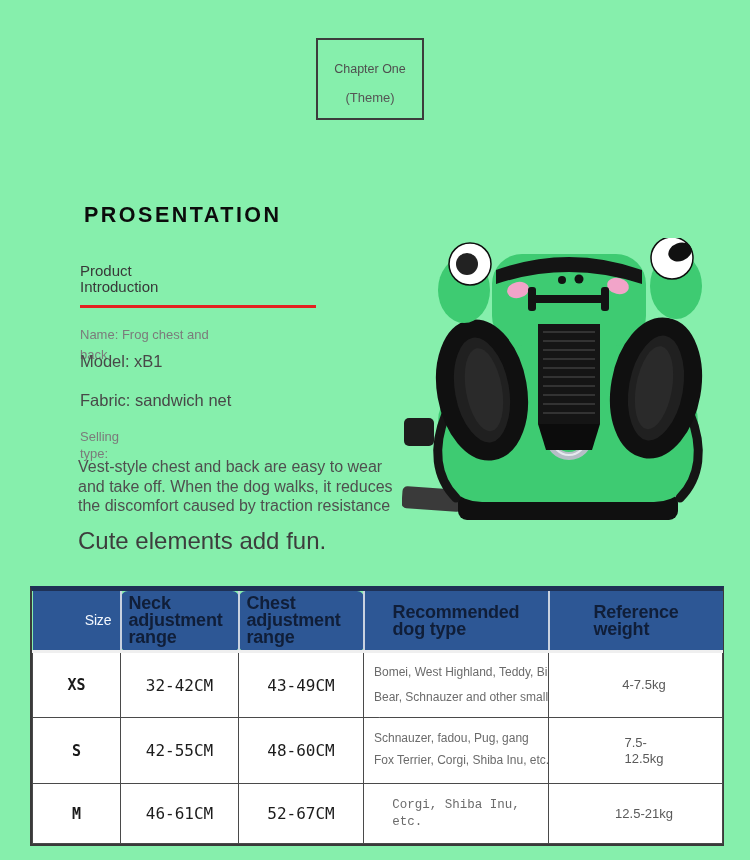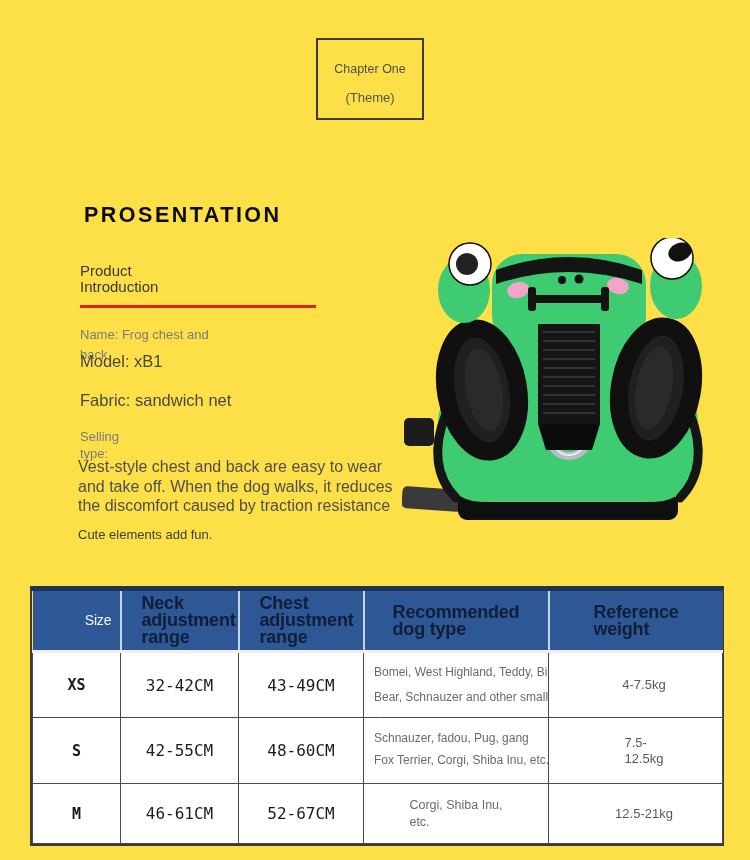--- a/index.html
+++ b/index.html
@@ -1,17 +1,17 @@
 <!DOCTYPE html>
 <html><head>
 <meta charset="utf-8">
 <style>
   html,body { margin:0; padding:0; background:#ffffff; }
   body { font-family: "Liberation Sans", sans-serif; }
-  .page { position:relative; width:750px; height:860px; background:#fde047; overflow:hidden; }
+  .page { position:relative; width:750px; height:860px; background:#86efac; overflow:hidden; }
   .preline { white-space: pre-line; }
 
   
   .chapter-box {
     position:absolute; left:316px; top:38px; width:104px; height:78px;
     border:2px solid #3c3c3c; text-align:center; color:#4f4f4f;
   }
   .chapter-line1 { margin-top:22px; font-size:12.5px; }
   .chapter-line2 { margin-top:14px; font-size:13px; color:#555; }
 
@@ -24,52 +24,52 @@
     position:absolute; left:80px; top:263px; font-size:15px; color:#383838; line-height:15.5px;
   }
   .red-divider { position:absolute; left:80px; top:305px; width:236px; height:3px; }
 
   
   .p-name   { position:absolute; left:80px; top:325px; font-size:13px; color:#7b7b7b; line-height:20px; }
   .p-model  { position:absolute; left:80px; top:352px; font-size:16.5px; color:#484848; }
   .p-fabric { position:absolute; left:80px; top:391px; font-size:16.5px; color:#484848; }
   .p-sell   { position:absolute; left:80px; top:428px; font-size:13px; color:#7b7b7b; line-height:17px; }
   .p-desc   { position:absolute; left:78px; top:457px; font-size:16px; color:#4f4f4f; line-height:19.5px; }
-  .p-tag    { position:absolute; left:78px; top:527px; font-size:13px; color:#3d3d3d; }
+  .p-tag    { position:absolute; left:78px; top:527px; font-size:24px; color:#3d3d3d; }
 
   
   .photo { position:absolute; left:402px; top:238px; width:332px; height:292px; }
 
   
   .tablewrap {
     position:absolute; left:30px; top:586px; width:690px;
     border:2px solid #3a3a3a; border-top:5px solid #1e3156;
   }
   table.sizes { border-collapse:collapse; table-layout:fixed; width:100%; }
   .sizes th {
     background:#2d5795; border-left:2px solid #c9d2e0; border-bottom:3px solid #efefef;
     font-weight:bold; font-size:18px; color:#101e38; line-height:17px; letter-spacing:-0.2px;
     vertical-align:middle; height:59px; padding:0;
   }
   .sizes th:first-child { border-left:none; }
   .sizes th.h-size { font-weight:normal; font-size:14px; color:#f3f7fd; text-align:center;padding-left:44px; }
-  .sizes th.h-left { text-align:left; padding-left:20px; }
+  .sizes th.h-left { text-align:left; padding-left:7px;border-radius:7px; }
   .sizes th.h-center { text-align:center; }
   .sizes th .th-block { display:inline-block; text-align:left; }
   .sizes td { border:1.5px solid #4a4a4a; vertical-align:middle; padding:0; background:#fff; }
   .sizes tr.r-xs { height:66px; }
   .sizes tr.r-s  { height:66px; }
   .sizes tr.r-m  { height:60px; }
   .c-size  { text-align:center; font-family:"DejaVu Sans Mono", monospace; font-weight:bold; font-size:15px; color:#1a1a1a; }
   .c-cm    { text-align:center; font-family:"DejaVu Sans Mono", monospace; font-weight:normal; font-size:16px; color:#1c1c1c; }
   .c-dog   { position:relative; font-size:12px; color:#6b6b6b; }
   .dog-xs  { position:absolute; top:7px;  left:10px; width:180px; line-height:25px; }
   .dog-s   { position:absolute; top:9px;  left:10px; width:180px; line-height:22px; }
   .c-dog.center { text-align:center; }
-  .dog-m   { display:inline-block; text-align:left; line-height:17px; font-size:12.5px; }
+  .dog-m   { display:inline-block; text-align:left; line-height:17px; font-size:12.5px;font-family:Liberation Mono, monospace; }
   .c-weight { text-align:center; font-size:13px; color:#5a5a5a; line-height:16px; }
   .c-weight .w-block { display:inline-block; text-align:left;margin-left:17px; }
 </style>
 </head>
 <body>
 
 <div class="page">
 
   <div class="chapter-box">
     <div class="chapter-line1">Chapter One</div>

